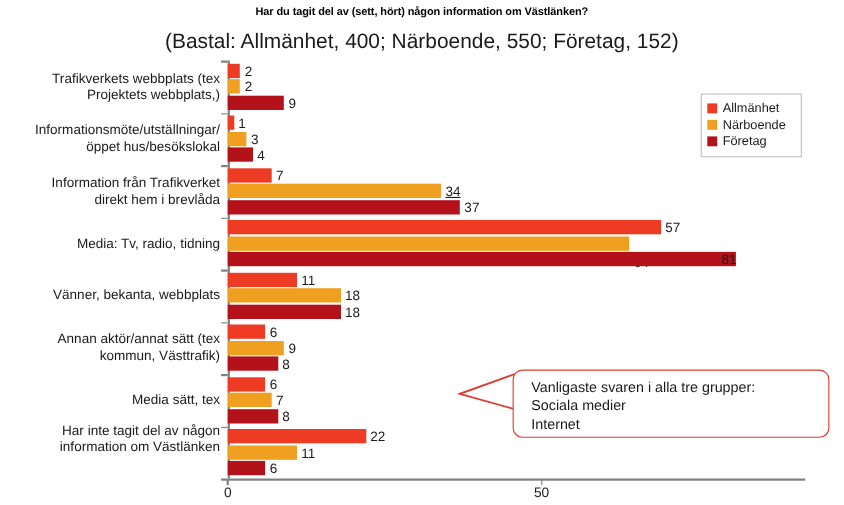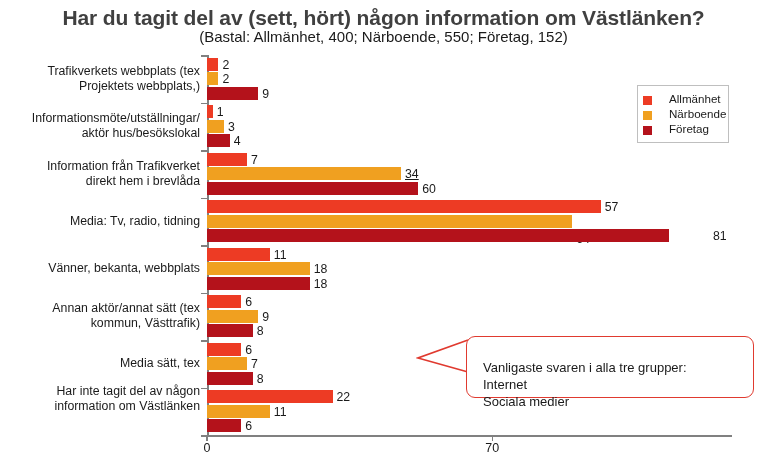--- a/index.html
+++ b/index.html
@@ -19,32 +19,32 @@
     left: 0; top: 0;
     width: 767px;
     height: 459px;
   }
   .title {
     position: absolute;
     left: 0;
     top: 6px;
     width: 767px;
     text-align: center;
-    font-size: 21px;
+    font-size: 10px;
     font-weight: bold;
-    color: #404040;
+    color: #000000;
     letter-spacing: -0.1px;
   }
   .subtitle {
     position: absolute;
     left: 0;
     top: 28px;
     width: 767px;
     text-align: center;
-    font-size: 15px;
+    font-size: 19px;
     color: #1a1a1a;
   }
   .axis-line-y {
     position: absolute;
     left: 207px;
     top: 55px;
     width: 1.5px;
     height: 380px;
     background: #808080;
   }
@@ -104,23 +104,22 @@
     left: 637px;
     top: 85px;
     width: 92px;
     border: 1px solid #bfbfbf;
     background: #ffffff;
     padding: 4px 5px 5px 5px;
     box-sizing: border-box;
   }
   .legend-row {
     display: flex;
-    align-items: flex-end;
+    align-items: center;
     margin: 2px 0;
-    gap: 12px;
   }
   .legend-swatch {
     width: 9px;
     height: 9px;
     margin-right: 5px;
     flex: 0 0 auto;
   }
   .legend-label {
     font-size: 11.6px;
     color: #1a1a1a;
@@ -129,21 +128,21 @@
   .callout {
     position: absolute;
     left: 466px;
     top: 336px;
     width: 288px;
     height: 62px;
     border: 1.6px solid #e03a2f;
     border-radius: 9px;
     background: #ffffff;
     box-sizing: border-box;
-    padding: 22px 10px 0 16px;
+    padding: 6px 10px 0 16px;
   }
   .callout-line {
     font-size: 13px;
     color: #1a1a1a;
     line-height: 17px;
   }
   .callout-pointer {
     position: absolute;
     left: 416px;
     top: 336px;
@@ -159,38 +158,38 @@
   <div class="title">Har du tagit del av (sett, hört) någon information om Västlänken?</div>
   <div class="subtitle">(Bastal: Allmänhet, 400; Närboende, 550; Företag, 152)</div>
 
   <div class="axis-line-y"></div>
   <div class="axis-line-x"></div>
 
   <div id="ticks">
       <div class="tick" style="left: 206.25px;"></div>
       <div class="tick-label" style="left: 207px;">0</div>
       <div class="tick" style="left: 491.576px;"></div>
-      <div class="tick-label" style="left: 492.326px;">70</div>
+      <div class="tick-label" style="left: 492.326px;">50</div>
     </div>
   <div id="yticks">
       <div class="ytick" style="top: 55px;"></div>
       <div class="ytick" style="top: 102.5px;"></div>
       <div class="ytick" style="top: 150px;"></div>
       <div class="ytick" style="top: 197.5px;"></div>
       <div class="ytick" style="top: 245px;"></div>
       <div class="ytick" style="top: 292.5px;"></div>
       <div class="ytick" style="top: 340px;"></div>
       <div class="ytick" style="top: 387.5px;"></div>
       <div class="ytick" style="top: 435px;"></div>
     </div>
   <div id="cat-labels">
       <div class="cat-label" style="left: 10px; width: 190px; top: 63.75px;">Trafikverkets webbplats (tex
 Projektets webbplats,)</div>
       <div class="cat-label" style="left: 10px; width: 190px; top: 111.25px;">Informationsmöte/utställningar/
-aktör hus/besökslokal</div>
+öppet hus/besökslokal</div>
       <div class="cat-label" style="left: 10px; width: 190px; top: 158.75px;">Information från Trafikverket
 direkt hem i brevlåda</div>
       <div class="cat-label" style="left: 10px; width: 190px; top: 213.75px;">Media: Tv, radio, tidning</div>
       <div class="cat-label" style="left: 10px; width: 190px; top: 261.25px;">Vänner, bekanta, webbplats</div>
       <div class="cat-label" style="left: 10px; width: 190px; top: 301.25px;">Annan aktör/annat sätt (tex
 kommun, Västtrafik)</div>
       <div class="cat-label" style="left: 10px; width: 190px; top: 356.25px;">Media sätt, tex</div>
       <div class="cat-label" style="left: 10px; width: 190px; top: 384px;">Har inte tagit del av någon
 information om Västlänken</div>
     </div>
@@ -205,27 +204,27 @@
       <div class="bar-val" style="left: 216.707px; top: 106.25px;">1</div>
       <div class="bar" style="left: 207px; top: 119.75px; width: 17.1196px; background: rgb(240, 160, 32);"></div>
       <div class="bar-val" style="left: 228.12px; top: 120.75px;">3</div>
       <div class="bar" style="left: 207px; top: 134.25px; width: 22.8261px; background: rgb(180, 18, 27);"></div>
       <div class="bar-val" style="left: 233.826px; top: 135.25px;">4</div>
       <div class="bar" style="left: 207px; top: 152.75px; width: 39.9457px; background: rgb(237, 59, 36);"></div>
       <div class="bar-val" style="left: 250.946px; top: 153.75px;">7</div>
       <div class="bar" style="left: 207px; top: 167.25px; width: 194.022px; background: rgb(240, 160, 32);"></div>
       <div class="bar-val" style="left: 405.022px; top: 168.25px; text-decoration: underline;">34</div>
       <div class="bar" style="left: 207px; top: 181.75px; width: 211.141px; background: rgb(180, 18, 27);"></div>
-      <div class="bar-val" style="left: 422.141px; top: 182.75px;">60</div>
+      <div class="bar-val" style="left: 422.141px; top: 182.75px;">37</div>
       <div class="bar" style="left: 207px; top: 200.25px; width: 393.75px; background: rgb(237, 59, 36);"></div>
       <div class="bar-val" style="left: 604.75px; top: 201.25px;">57</div>
       <div class="bar" style="left: 207px; top: 214.75px; width: 365.217px; background: rgb(240, 160, 32);"></div>
       <div class="bar-val" style="left: 576.217px; top: 233px; text-align: center;">64</div>
       <div class="bar" style="left: 207px; top: 229.25px; width: 462.228px; background: rgb(180, 18, 27);"></div>
-      <div class="bar-val" style="left: 713px; top: 230.25px;">81</div>
+      <div class="bar-val" style="left: 656px; top: 230.25px;">81</div>
       <div class="bar" style="left: 207px; top: 247.75px; width: 62.7717px; background: rgb(237, 59, 36);"></div>
       <div class="bar-val" style="left: 273.772px; top: 248.75px;">11</div>
       <div class="bar" style="left: 207px; top: 262.25px; width: 102.717px; background: rgb(240, 160, 32);"></div>
       <div class="bar-val" style="left: 313.717px; top: 263.25px;">18</div>
       <div class="bar" style="left: 207px; top: 276.75px; width: 102.717px; background: rgb(180, 18, 27);"></div>
       <div class="bar-val" style="left: 313.717px; top: 277.75px;">18</div>
       <div class="bar" style="left: 207px; top: 295.25px; width: 34.2391px; background: rgb(237, 59, 36);"></div>
       <div class="bar-val" style="left: 245.239px; top: 296.25px;">6</div>
       <div class="bar" style="left: 207px; top: 309.75px; width: 51.3587px; background: rgb(240, 160, 32);"></div>
       <div class="bar-val" style="left: 262.359px; top: 310.75px;">9</div>
@@ -259,17 +258,17 @@
       <span class="legend-label">Företag</span>
     </div>
   </div>
 
   <svg class="callout-pointer" viewBox="0 0 55 40">
     <path d="M52 4 L2 22 L52 36" fill="none" stroke="#e03a2f" stroke-width="1.6"></path>
   </svg>
 
   <div class="callout">
     <div class="callout-line">Vanligaste svaren i alla tre grupper:</div>
+    <div class="callout-line">Sociala medier</div>
     <div class="callout-line">Internet</div>
-    <div class="callout-line">Sociala medier</div>
   </div>
 
 </div>
 
 </body></html>

